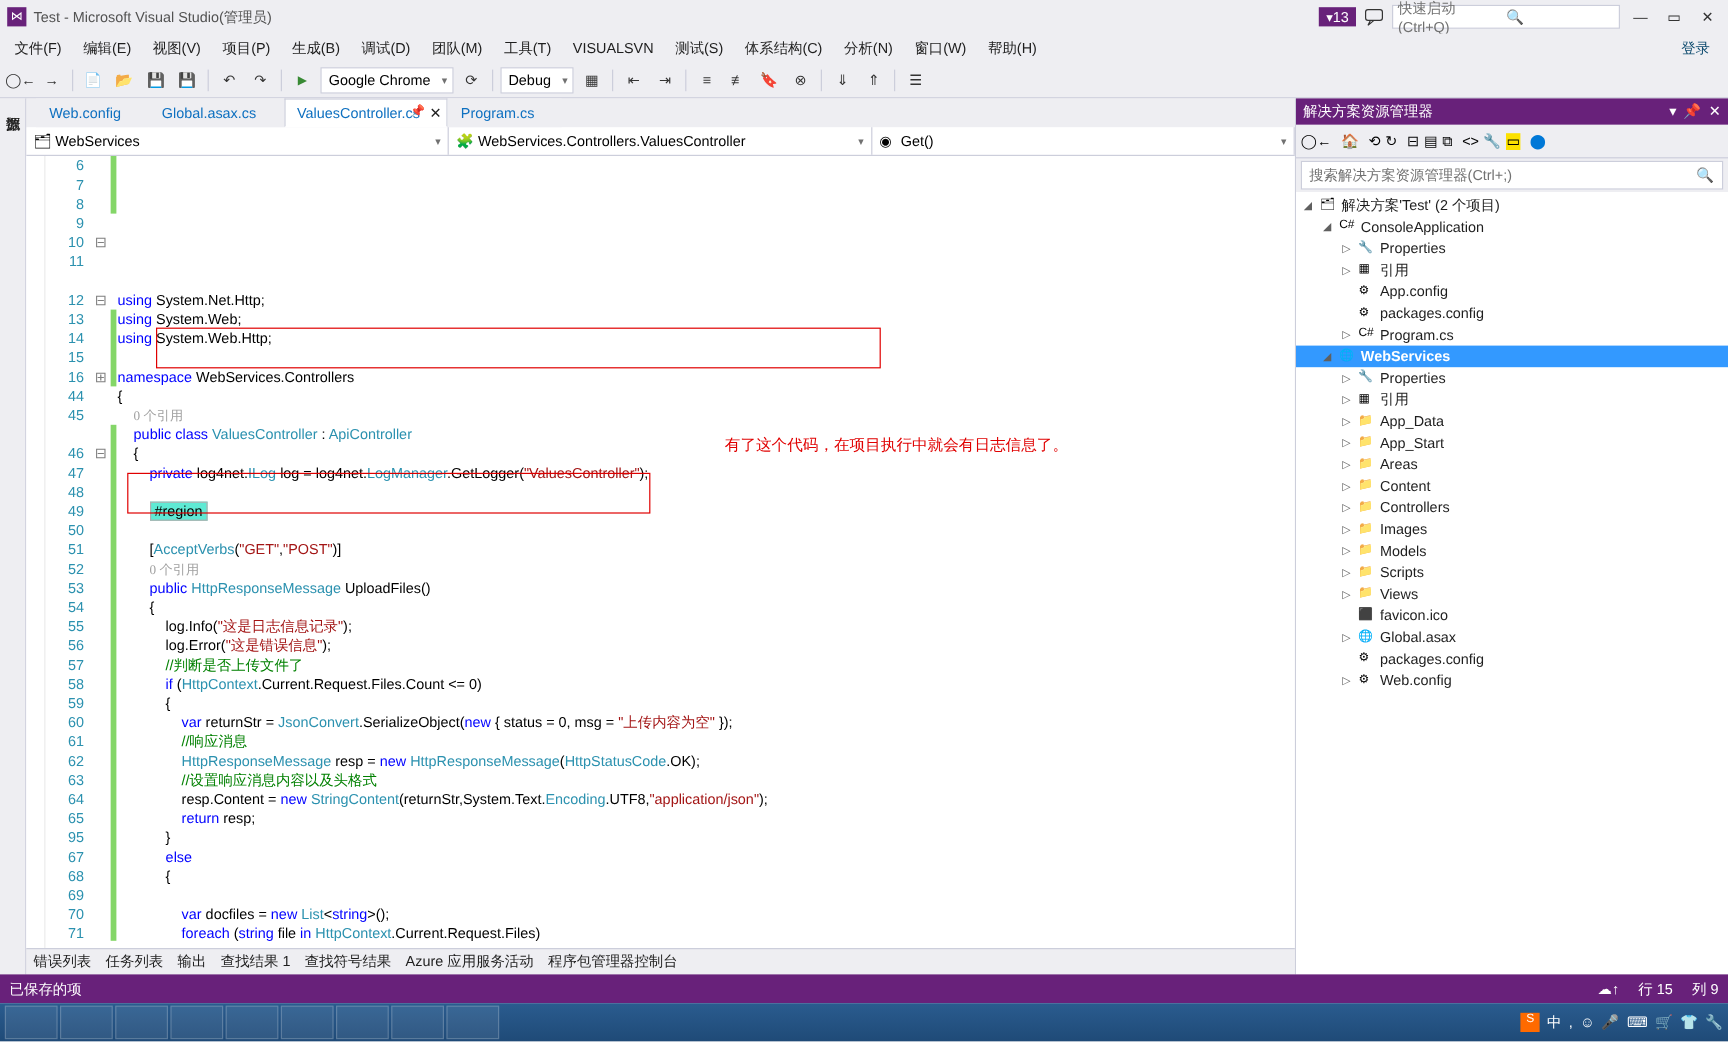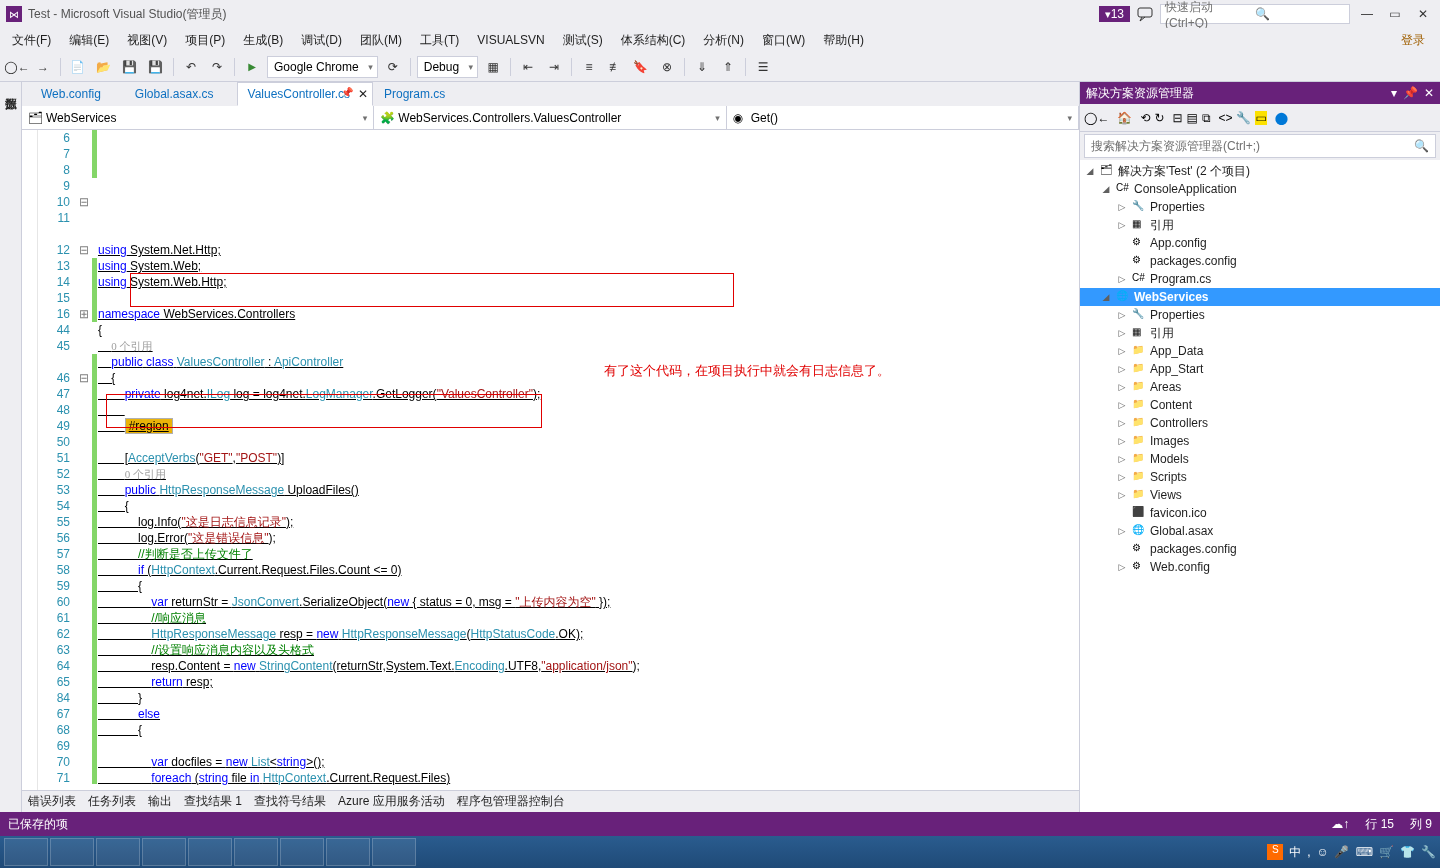--- a/index.html
+++ b/index.html
@@ -8,21 +8,21 @@
 .titlebar .vs-logo { width: 16px; height: 16px; background: #68217a; display: inline-flex; align-items: center; justify-content: center; color: #fff; font-size: 10px; }
 .titlebar .title { color: #525252; }
 .titlebar .spacer { flex: 1; }
 .titlebar .notif { background: #68217a; color: #fff; padding: 1px 6px; font-size: 11px; }
 .titlebar .feedback { width: 18px; height: 18px; }
 .titlebar .quicklaunch { width: 190px; height: 20px; border: 1px solid #cccedb; background: #fff; padding: 0 4px; color: #717171; display: flex; align-items: center; }
 .titlebar .quicklaunch span { flex: 1; }
 .titlebar .winbtn { width: 22px; height: 20px; display: inline-flex; align-items: center; justify-content: center; color: #333; cursor: default; }
 .menubar { height: 24px; background: #eeeef2; display: flex; align-items: center; padding: 0 4px; gap: 2px; }
 .menubar .item { padding: 2px 8px; color: #1e1e1e; }
-.menubar .login { margin-left: auto; padding: 2px 10px; color: #a16207; border: 1px solid transparent; }
+.menubar .login { margin-left: auto; padding: 2px 10px; color: #0c4a6e; border: 1px solid transparent; }
 .toolbar { height: 30px; background: #eeeef2; border-bottom: 1px solid #cccedb; display: flex; align-items: center; padding: 0 6px; gap: 4px; }
 .toolbar .tbtn { width: 22px; height: 22px; display: inline-flex; align-items: center; justify-content: center; color: #333; }
 .toolbar .sep { width: 1px; height: 18px; background: #cccedb; margin: 0 2px; }
 .toolbar .combo { height: 22px; border: 1px solid #cccedb; background: #fff; padding: 0 18px 0 6px; display: inline-flex; align-items: center; position: relative; }
 .toolbar .combo::after { content: "▾"; position: absolute; right: 4px; color: #717171; font-size: 9px; }
 .toolbar .play { color: #388a34; font-size: 10px; }
 .workspace { flex: 1; display: flex; min-height: 0; }
 .vtab { width: 22px; background: #eeeef2; border-right: 1px solid #cccedb; writing-mode: vertical-rl; text-orientation: mixed; padding: 6px 2px; color: #1e1e1e; }
 .center { flex: 1; display: flex; flex-direction: column; min-width: 0; border-right: 1px solid #cccedb; }
 .tabwell { height: 24px; background: #eeeef2; display: flex; align-items: flex-end; padding-left: 8px; }
@@ -34,30 +34,30 @@
 .navbar .navcombo { flex: 1; border-right: 1px solid #cccedb; padding: 0 6px; display: flex; align-items: center; gap: 4px; position: relative; }
 .navbar .navcombo::after { content: "▾"; position: absolute; right: 6px; color: #717171; font-size: 9px; }
 .navbar .ico { width: 14px; height: 14px; display: inline-block; }
 .editor { flex: 1; display: flex; background: #fff; min-height: 0; position: relative; }
 .marginbar { width: 16px; background: #fff; border-right: 1px solid #e6e6e6; }
 .gutter { width: 38px; background: #fff; text-align: right; padding-right: 6px; font-family: Consolas, monospace; font-size: 12px; color: #2b91af; }
 .gutter .ln { height: 16px; line-height: 16px; }
 .foldcol { width: 16px; background: #fff; font-family: Consolas, monospace; font-size: 10px; color: #808080; }
 .foldcol .fc { height: 16px; line-height: 16px; text-align: center; }
 .codecol { flex: 1; font-family: Consolas, monospace; font-size: 12px; color: #000; position: relative; white-space: pre; overflow: hidden; }
-.codecol .cl { height: 16px; line-height: 16px; padding-left: 6px; text-decoration: underline; }
+.codecol .cl { height: 16px; line-height: 16px; padding-left: 6px; }
 .kw { color: #0000ff; }
 .ty { color: #2b91af; }
 .st { color: #a31515; }
 .cm { color: #008000; }
 .ref { color: #a0a0a0; font-size: 11px; font-family: "Segoe UI"; }
 .gbar { position: absolute; left: 0; top: 0; width: 5px; background: #84d668; }
 .redbox { position: absolute; border: 1px solid #e00000; background: transparent; pointer-events: none; }
 .redtext { position: absolute; color: #e00000; font-family: "Microsoft YaHei"; font-size: 13px; }
-.regionbox { border: 1px solid #b0b0b0; background: #eab308; padding: 0 3px; }
+.regionbox { border: 1px solid #b0b0b0; background: #5eead4; padding: 0 3px; }
 .zoomrow { height: 18px; background: #fff; border-top: 1px solid #cccedb; display: flex; align-items: center; }
 .zoomrow .zoom { width: 70px; border: 1px solid #cccedb; padding: 0 4px; font-size: 11px; }
 .zoomrow .hscroll { flex: 1; height: 14px; background: #eee; margin: 0 16px; }
 .outputtabs { height: 22px; background: #eeeef2; display: flex; align-items: center; padding: 0 6px; gap: 12px; border-top: 1px solid #cccedb; }
 .outputtabs .ot { color: #1e1e1e; }
 .right { width: 360px; background: #eeeef2; display: flex; flex-direction: column; }
 .right .panehdr { height: 22px; background: #68217a; color: #fff; display: flex; align-items: center; padding: 0 6px; gap: 6px; }
 .right .panehdr .sp { flex: 1; }
 .right .panehdr .hbtn { color: #fff; }
 .right .panetb { height: 28px; background: #eeeef2; border-bottom: 1px solid #cccedb; display: flex; align-items: center; padding: 0 4px; gap: 4px; }
@@ -209,21 +209,21 @@
           <div class="ln">56</div>
           <div class="ln">57</div>
           <div class="ln">58</div>
           <div class="ln">59</div>
           <div class="ln">60</div>
           <div class="ln">61</div>
           <div class="ln">62</div>
           <div class="ln">63</div>
           <div class="ln">64</div>
           <div class="ln">65</div>
-          <div class="ln">84</div>
+          <div class="ln">95</div>
           <div class="ln">67</div>
           <div class="ln">68</div>
           <div class="ln">69</div>
           <div class="ln">70</div>
           <div class="ln">71</div>
         </div>
       <div class="foldcol" id="foldcol">
           <div class="fc"></div>
           <div class="fc"></div>
           <div class="fc"></div>

